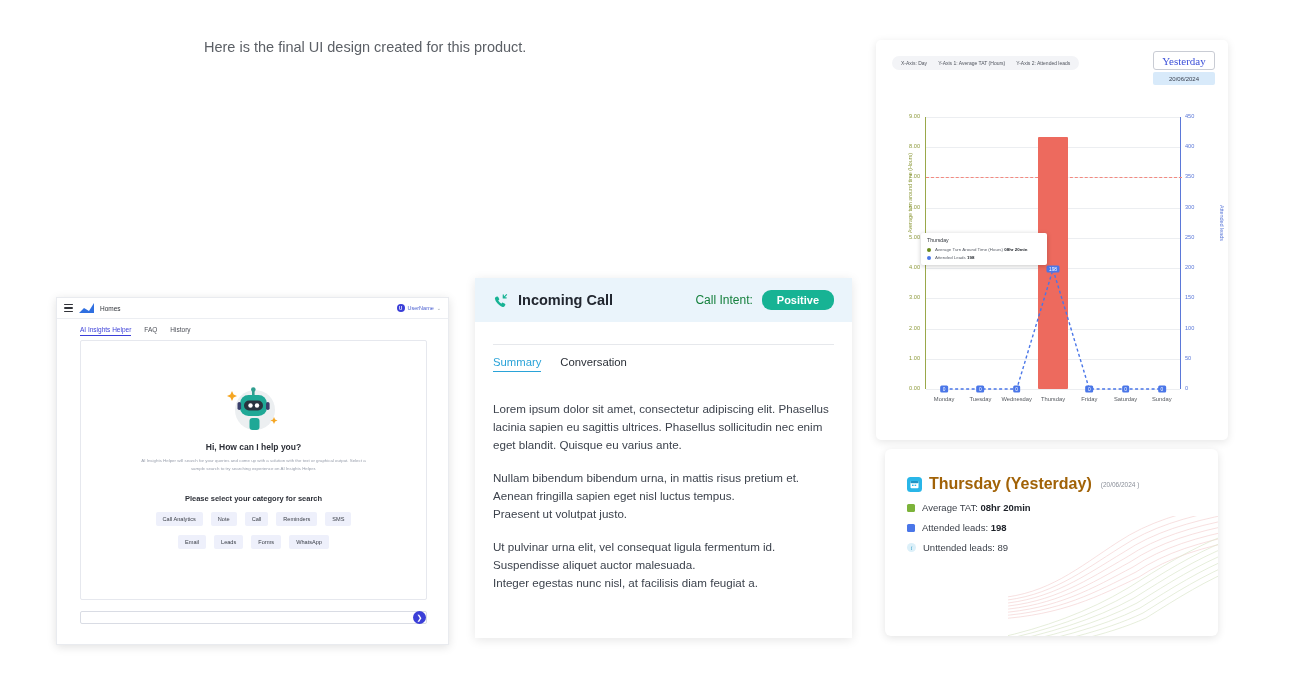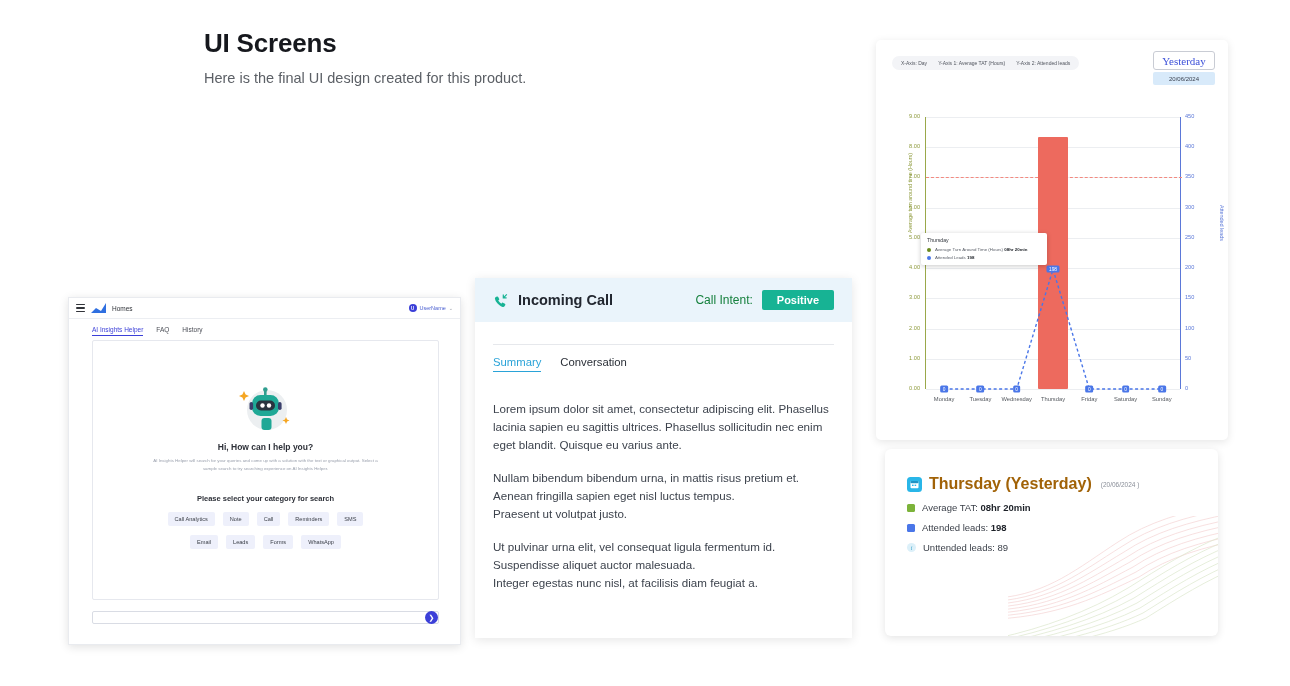--- a/index.html
+++ b/index.html
@@ -11,21 +11,21 @@
     overflow: hidden;
   }
 
   
   #page-heading { position: absolute; left: 204px; top: 28px; }
   #page-title { font-size: 26px; font-weight: bold; color: #16181d; letter-spacing: -0.2px; }
   #page-subtitle { font-size: 14.5px; color: #5c6066; margin-top: 11px; }
 
   
   #ai-panel {
-    position: absolute; left: 68px; top: 297px;
+    position: absolute; left: 56px; top: 297px;
     width: 393px; height: 348px;
     background: #ffffff;
     border: 1px solid #e9ebef;
     box-shadow: 0 2px 9px rgba(0,0,0,.12);
   }
   #ai-topbar {
     height: 21px; display: flex; align-items: center;
     padding: 0 7px; border-bottom: 1px solid #eceef2; background:#fff;
   }
   .tb-left { display:flex; align-items:center; gap:6px; }
@@ -77,21 +77,21 @@
   }
   #call-header {
     height:44px; background:#eaf4fb; display:flex; align-items:center; padding:0 18px;
   }
   #call-title-wrap { display:flex; align-items:center; gap:8px; }
   #call-title { font-size:14.5px; font-weight:bold; color:#222730; }
   #intent-wrap { margin-left:auto; display:flex; align-items:center; gap:9px; }
   #intent-label { font-size:12px; color:#15803d; }
   #intent-badge {
     background:#17b394; color:#fff; font-size:11px; font-weight:bold;
-    padding:4px 15px; border-radius:2px;
+    padding:4px 15px; border-radius:9px;
   }
   #call-body { padding:15px 18px 0 18px; }
   .meta-row { display:flex; align-items:center; gap:7px; margin-bottom:9px; }
   .meta-text { font-size:11.6px; color:#2b3038; }
   #meta-divider { height:1px; background:#e6e8ec; margin:7px 0 11px 0; }
   #call-tabs { display:flex; gap:19px; }
   .call-tab { font-size:11.3px; color:#2b3038; padding-bottom:3px;text-align:center; }
   .call-tab.active { color:#2aa3d8; border-bottom:1.3px solid #2aa3d8; font-weight:normal; }
   #summary-text { margin-top:28px; }
   #summary-text p { font-size:11.6px; line-height:1.55; color:#3d434d; margin-bottom:15px; }
@@ -181,21 +181,20 @@
     width:9px;height:9px;border-radius:50%;background:#dcf0f9;color:#3aa2c8;
     font-size:6px; display:flex;align-items:center;justify-content:center;
     font-family:"Liberation Serif", serif; font-style:italic;
   }
   #waves { position:absolute; right:0; bottom:0; width:210px; height:120px; pointer-events:none; }
 </style>
 </head>
 <body>
 
 <div id="page-heading">
-  <div id="page-title">UI Screens</div>
   <div id="page-subtitle">Here is the final UI design created for this product.</div>
 </div>
 
 <div id="ai-panel">
 
   <div id="ai-topbar">
     <div class="tb-left">
       <span id="menu-icon">
           <i></i>
           <i></i>

